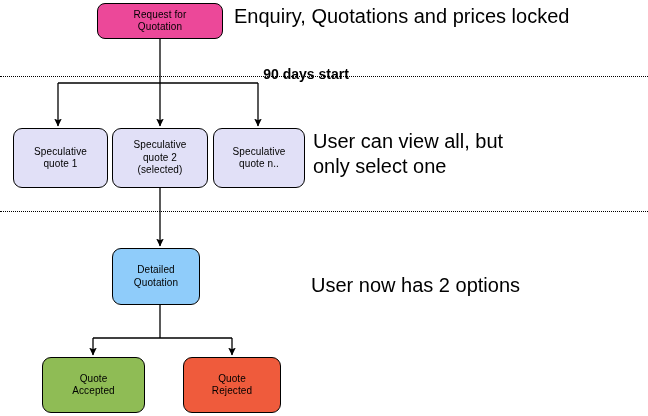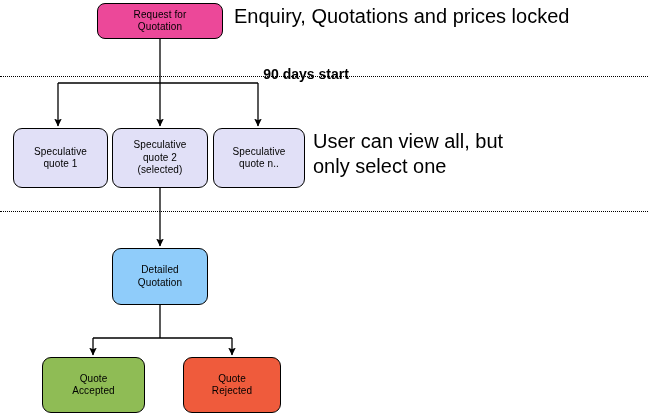--- a/index.html
+++ b/index.html
@@ -44,21 +44,21 @@
   }
   .node-spec2 {
     left: 112px; top: 128px; width: 96px;  height: 60px;
     background: #e1e0f7;
   }
   .node-specn {
     left: 213px; top: 128px; width: 92px;  height: 60px;
     background: #e1e0f7;
   }
   .node-detailed {
-    left: 112px; top: 248px; width: 96px;  height: 57px;
+    left: 112px; top: 248px; width: 88px;  height: 57px;
     background: #8fccfa;
   }
   .node-accepted {
     left: 42px;  top: 357px; width: 103px; height: 56px;
     background: #8fbc55;
   }
   .node-rejected {
     left: 183px; top: 357px; width: 98px;  height: 56px;
     background: #ef5b3c;
   }
@@ -169,14 +169,15 @@
   </div>
 
   <div class="divider divider-1"></div>
   <div class="divider divider-2"></div>
 
   <div class="divider-label dl-1">90 days start</div>
 
   <div class="annotation ann-2">User can view all, but
 only select one</div>
   <div class="annotation ann-1">Enquiry, Quotations and prices locked</div>
+  <div class="annotation ann-3">User now has 2 options</div>
 
 </div>
 
 </body></html>

